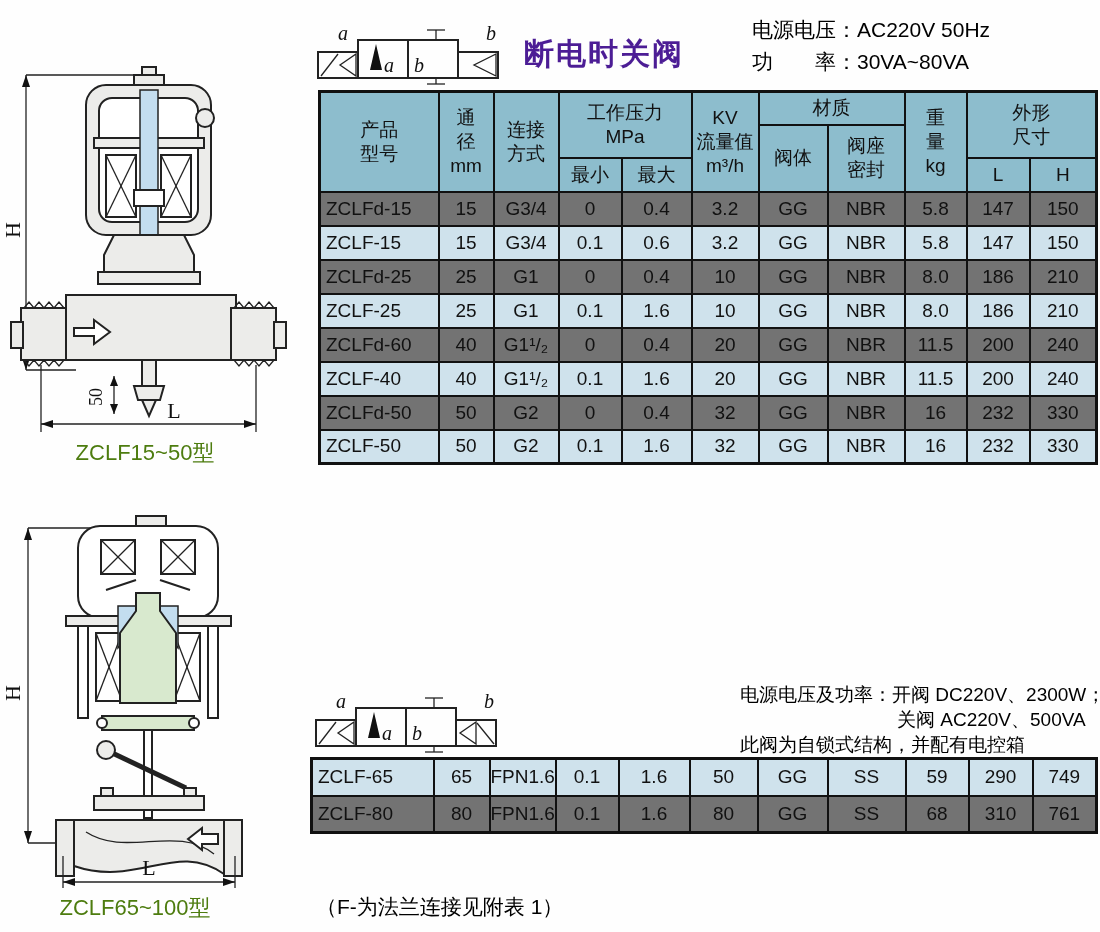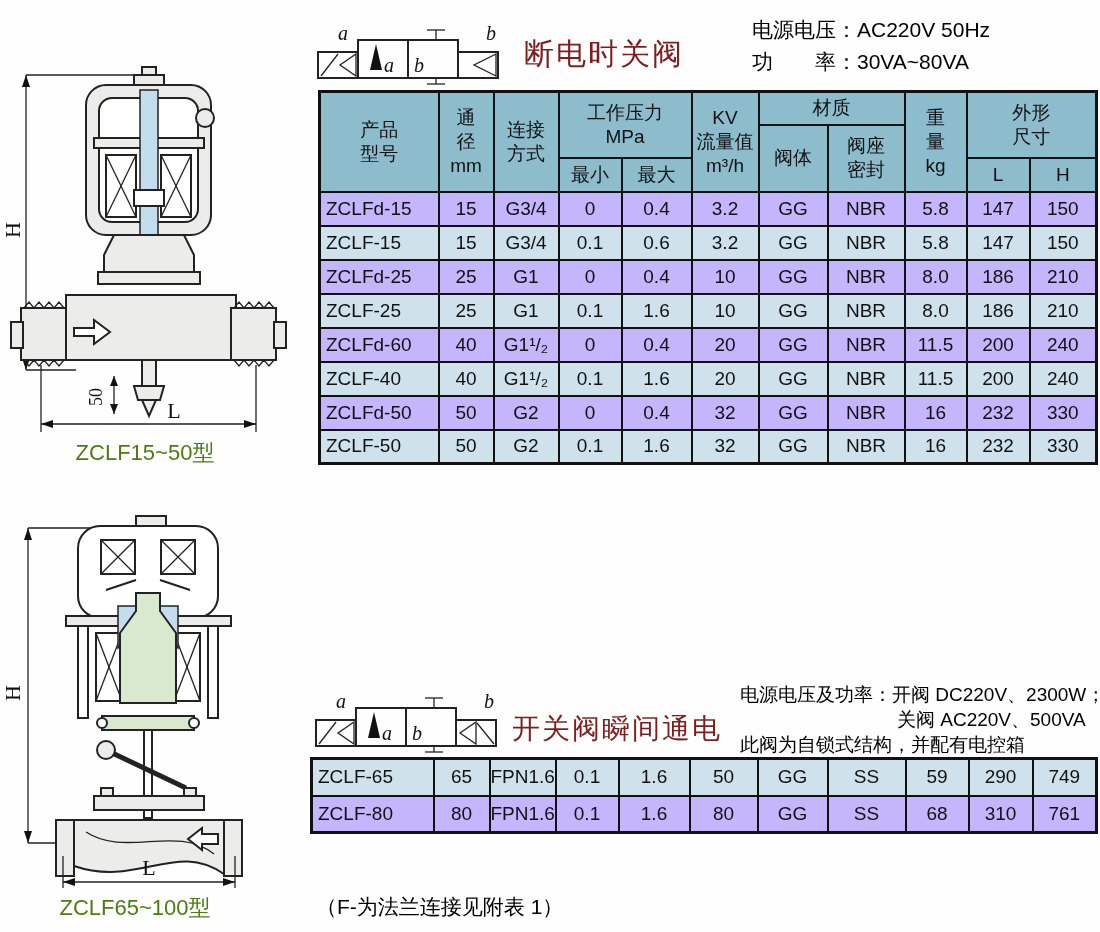--- a/index.html
+++ b/index.html
@@ -1,31 +1,31 @@
 <!DOCTYPE html>
 <html><head>
 <meta charset="utf-8">
 <style>
   html,body{margin:0;padding:0;background:#fff;}
   #page{position:relative;width:1100px;height:932px;background:#fefefe;
         font-family:"Liberation Sans",sans-serif;color:#111;overflow:hidden;}
   .abs{position:absolute;}
 
   
-  .sec-title{font-weight:normal;font-size:30px;letter-spacing:2px;color:#7f1d1d;}
+  .sec-title{font-weight:bold;font-size:30px;letter-spacing:2px;color:#4c1d95;}
   .spec{font-size:21px;line-height:32px;white-space:pre;color:#000;}
   .spec2{font-size:19px;line-height:25px;white-space:pre;color:#000;}
 
   
   table{border-collapse:collapse;table-layout:fixed;}
   .dtable{border:3px solid #111;}
   .dtable th,.dtable td{border:2px solid #111;text-align:center;vertical-align:middle;
       font-size:19px;font-weight:normal;padding:0;overflow:hidden;}
   .dtable th{background:#8dbdcd;white-space:pre-line;line-height:1.25;}
-  .row-white td{background:#c4b5fd;}
+  .row-white td{background:#737373;}
   .row-blue td{background:#cfe2ec;}
   .cell-model{text-align:left !important;padding-left:5px !important;}
   #t1 tr.hr1{height:33px;} #t1 tr.hr2{height:33px;} #t1 tr.hr3{height:34px;}
   #t1 tbody tr{height:34px;}
   #t2 tbody tr{height:37px;}
 
   .caption{font-size:22px;text-align:center;color:#4d7c0f;}
   .footnote{font-size:21px;color:#000;}
 
   svg{display:block;}
@@ -373,21 +373,20 @@
     <text class="symtxt" x="98" y="48">b</text>
     <line class="thin" x1="120" y1="16" x2="120" y2="6"></line>
     <line class="thin" x1="111" y1="6" x2="129" y2="6"></line>
     <line class="thin" x1="120" y1="54" x2="120" y2="60"></line>
     <line class="thin" x1="111" y1="60" x2="129" y2="60"></line>
     <rect class="whitep" x="142" y="28" width="40" height="26" style="fill:none"></rect>
     <polygon class="thin" points="162,30 162,52 146,41"></polygon>
     <line class="thin" x1="163" y1="31" x2="180" y2="52"></line>
   </svg>
 
-  <div class="abs sec-title" style="left:512px;top:710px;font-size:28px">开关阀瞬间通电</div>
 
   <div class="abs" style="left:740px;top:682px">
     <div class="spec2">电源电压及功率：开阀 DC220V、2300W；</div>
     <div class="spec2" style="padding-left:157px">关阀 AC220V、500VA</div>
     <div class="spec2">此阀为自锁式结构，并配有电控箱</div>
   </div>
 
   <table id="t2" class="abs dtable" style="left:310px;top:757px;width:785px">
     <colgroup>
       <col style="width:122px">

